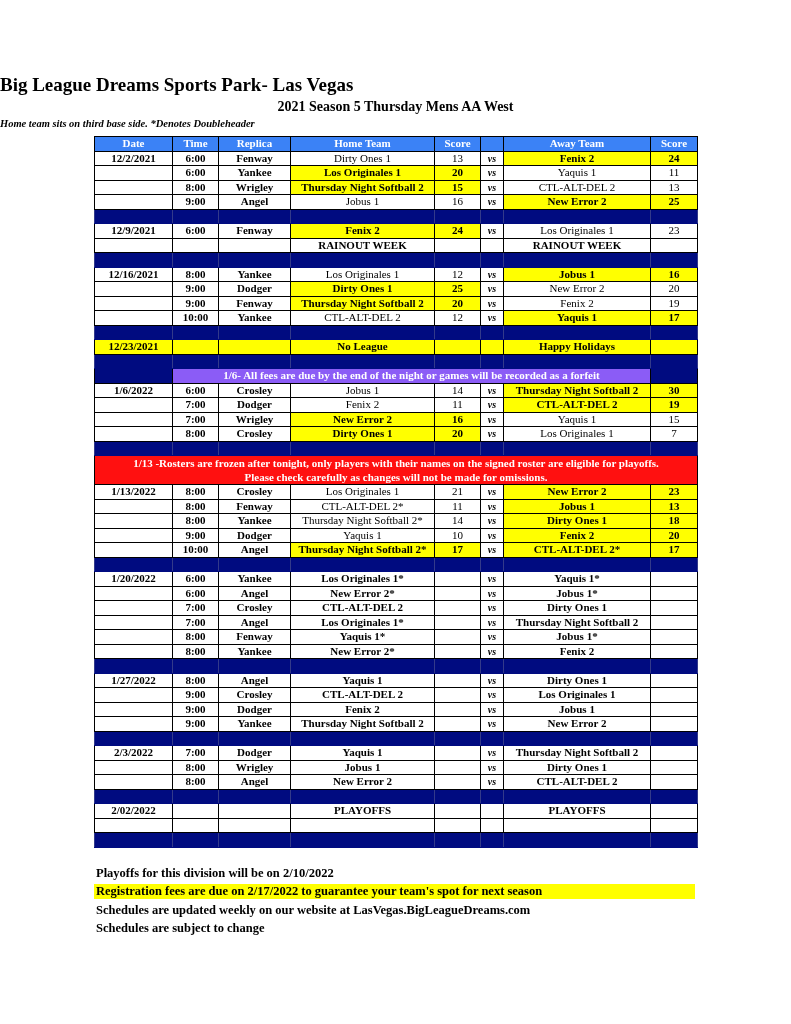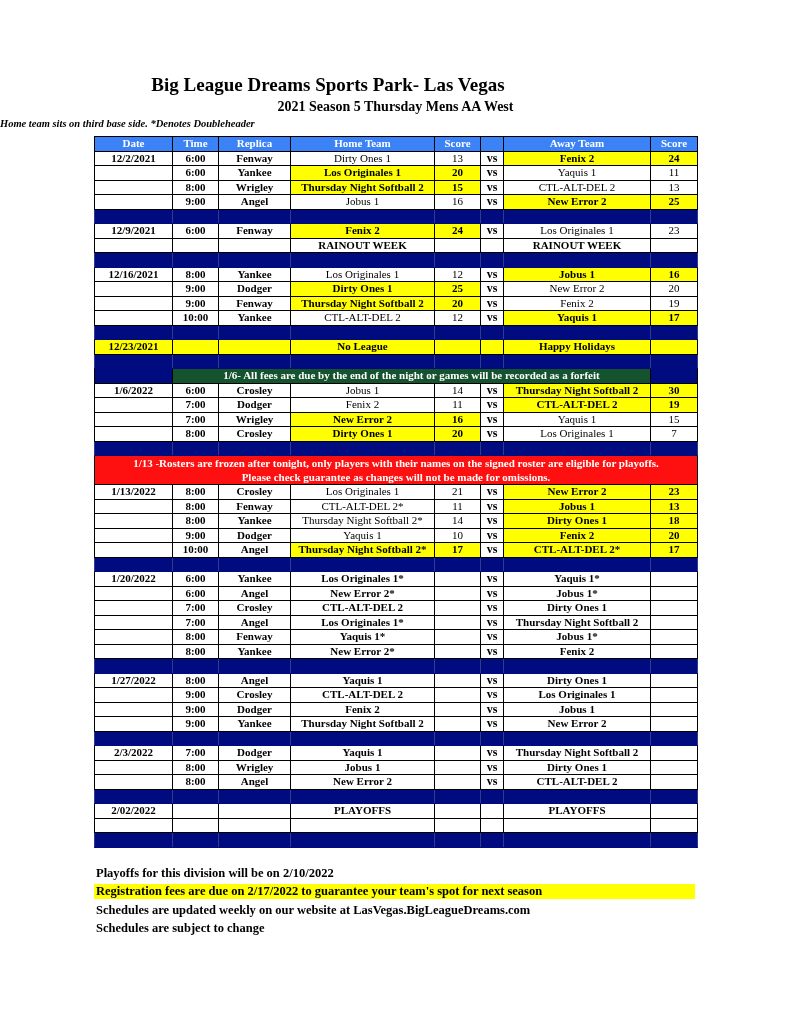--- a/index.html
+++ b/index.html
@@ -1,27 +1,27 @@
 <!DOCTYPE html>
 <html><head>
 <meta charset="utf-8">
 <style>
   html, body { margin:0; padding:0; background:#ffffff; }
   body { width:791px; height:1024px; position:relative; font-family:"Liberation Serif", serif; color:#000; overflow:hidden; }
-  .title { position:absolute; top:74px; left:0; width:656px; text-align:center; font-weight:bold; font-size:19px; }
+  .title { position:absolute; top:74px; left:0; width:656px; font-weight:bold; font-size:19px; }
   .subtitle { position:absolute; top:99px; left:0; width:791px; text-align:center; font-weight:bold; font-size:14px; }
   .note { position:absolute; top:118px; left:0; width:791px; text-align:left; font-weight:bold; font-style:italic; font-size:10.5px; }
   table.sched { position:absolute; top:136px; left:94px; width:603px; border-collapse:collapse; table-layout:fixed; font-size:11px; font-weight:bold; }
   table.sched td { border:1px solid #000; height:13.5px; padding:0; text-align:center; line-height:13px; white-space:nowrap; overflow:hidden; }
   tr.hdr td { background:#3b82f6; color:#fff; font-size:11px; }
   tr.blue td { background:#000b80; border-color:#000b80; border-left:1px solid #333a8a; border-right:1px solid #333a8a; }
   td.nb { font-weight:normal; }
   td.y { background:#ffff00; }
-  td.vs { font-size:12px;border-radius:7px; }
-  tr.notice td.msg { background:#14532d; color:#fff; font-weight:bold; }
+  td.vs { font-style:italic; font-size:10px;border-radius:7px; }
+  tr.notice td.msg { background:#8b5cf6; color:#fff; font-weight:bold; }
   tr.notice td.bl { background:#000b80; }
   tr.red td { background:#ff1010; color:#fff; font-weight:bold; line-height:14px; height:28px; white-space:normal; }
   .foot { position:absolute; left:96px; font-weight:bold; font-size:12.5px; }
   .foot.hl { background:#ffff00; left:94px; width:601px; padding-left:2px; box-sizing:border-box; }
 </style>
 </head>
 <body>
 
 <div class="title">Big League Dreams Sports Park- Las Vegas</div>
 <div class="subtitle">2021 Season 5 Thursday Mens AA West</div>
@@ -250,21 +250,21 @@
         <td></td>
         <td></td>
         <td></td>
         <td></td>
         <td></td>
         <td></td>
       </tr>
       <tr class="red">
         <td colspan="8">
           <div>1/13 -Rosters are frozen after tonight, only players with their names on the signed roster are eligible for playoffs.</div>
-          <div>Please check guarantee as changes will not be made for omissions.</div>
+          <div>Please check carefully as changes will not be made for omissions.</div>
         </td>
       </tr>
       <tr>
         <td>1/13/2022</td>
         <td>8:00</td>
         <td>Crosley</td>
         <td class="nb">Los Originales 1</td>
         <td class="nb">21</td>
         <td class="vs">vs</td>
         <td class="y">New Error 2</td>

